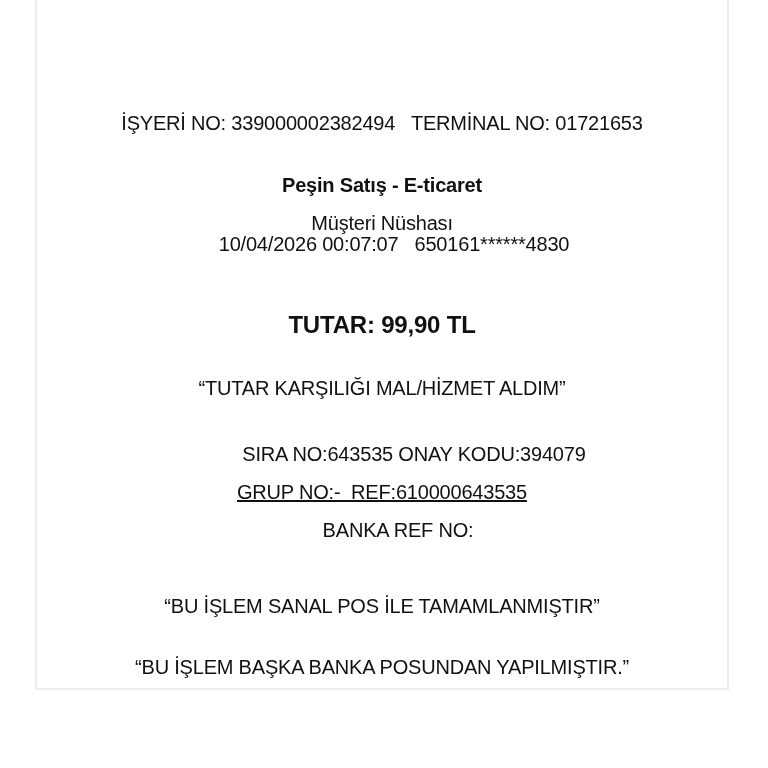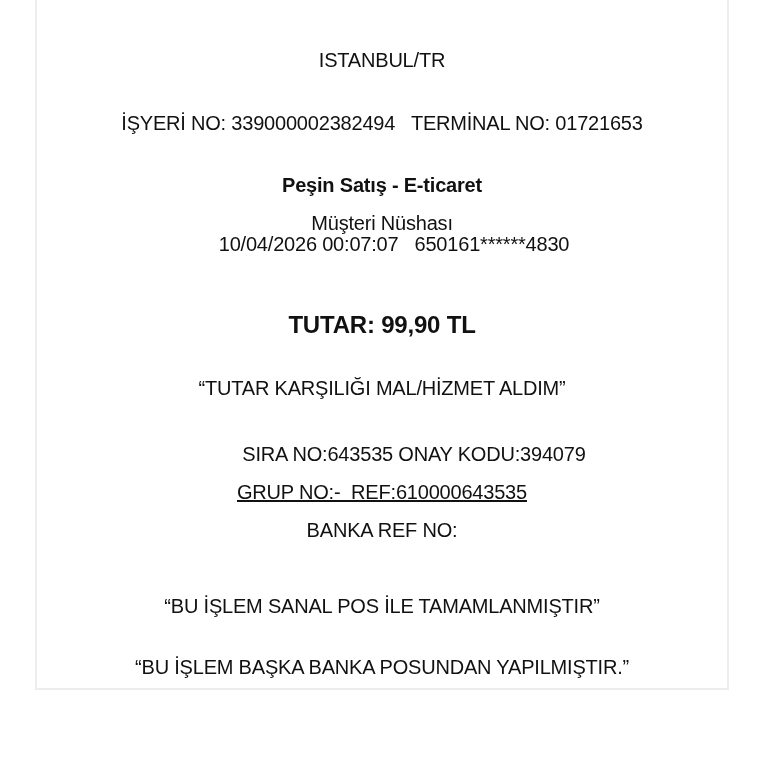--- a/index.html
+++ b/index.html
@@ -36,25 +36,24 @@
       line-height: 24px;
       letter-spacing: -0.2px;
     }
     .bold { font-weight: bold; }
     .big { font-size: 24px; line-height: 28px; }
   </style>
 </head>
 <body>
 
 <div class="receipt">
-  <div class="line" style="top:50px;">ISTANBUL/TR</div>
   <div class="line" style="top:113px;">İŞYERİ NO: 339000002382494   TERMİNAL NO: 01721653</div>
   <div class="line" style="top:213px;">Müşteri Nüshası</div>
   <div class="line bold" style="top:175px;">Peşin Satış - E-ticaret</div>
   <div class="line" style="top:234px;margin-left:12px;">10/04/2026 00:07:07   650161******4830</div>
   <div class="line bold big" style="top:313px;">TUTAR: 99,90 TL</div>
   <div class="line" style="top:378px;">“TUTAR KARŞILIĞI MAL/HİZMET ALDIM”</div>
   <div class="line" style="top:444px;padding-left:32px;">SIRA NO:643535 ONAY KODU:394079</div>
   <div class="line" style="top:482px;text-decoration:underline;">GRUP NO:-  REF:610000643535</div>
-  <div class="line" style="top:520px;">BANKA REF NO:</div>
+  <div class="line" style="top:520px;padding-left:16px;">BANKA REF NO:</div>
   <div class="line" style="top:596px;">“BU İŞLEM SANAL POS İLE TAMAMLANMIŞTIR”</div>
   <div class="line" style="top:657px;">“BU İŞLEM BAŞKA BANKA POSUNDAN YAPILMIŞTIR.”</div>
 </div>
 
 </body></html>

